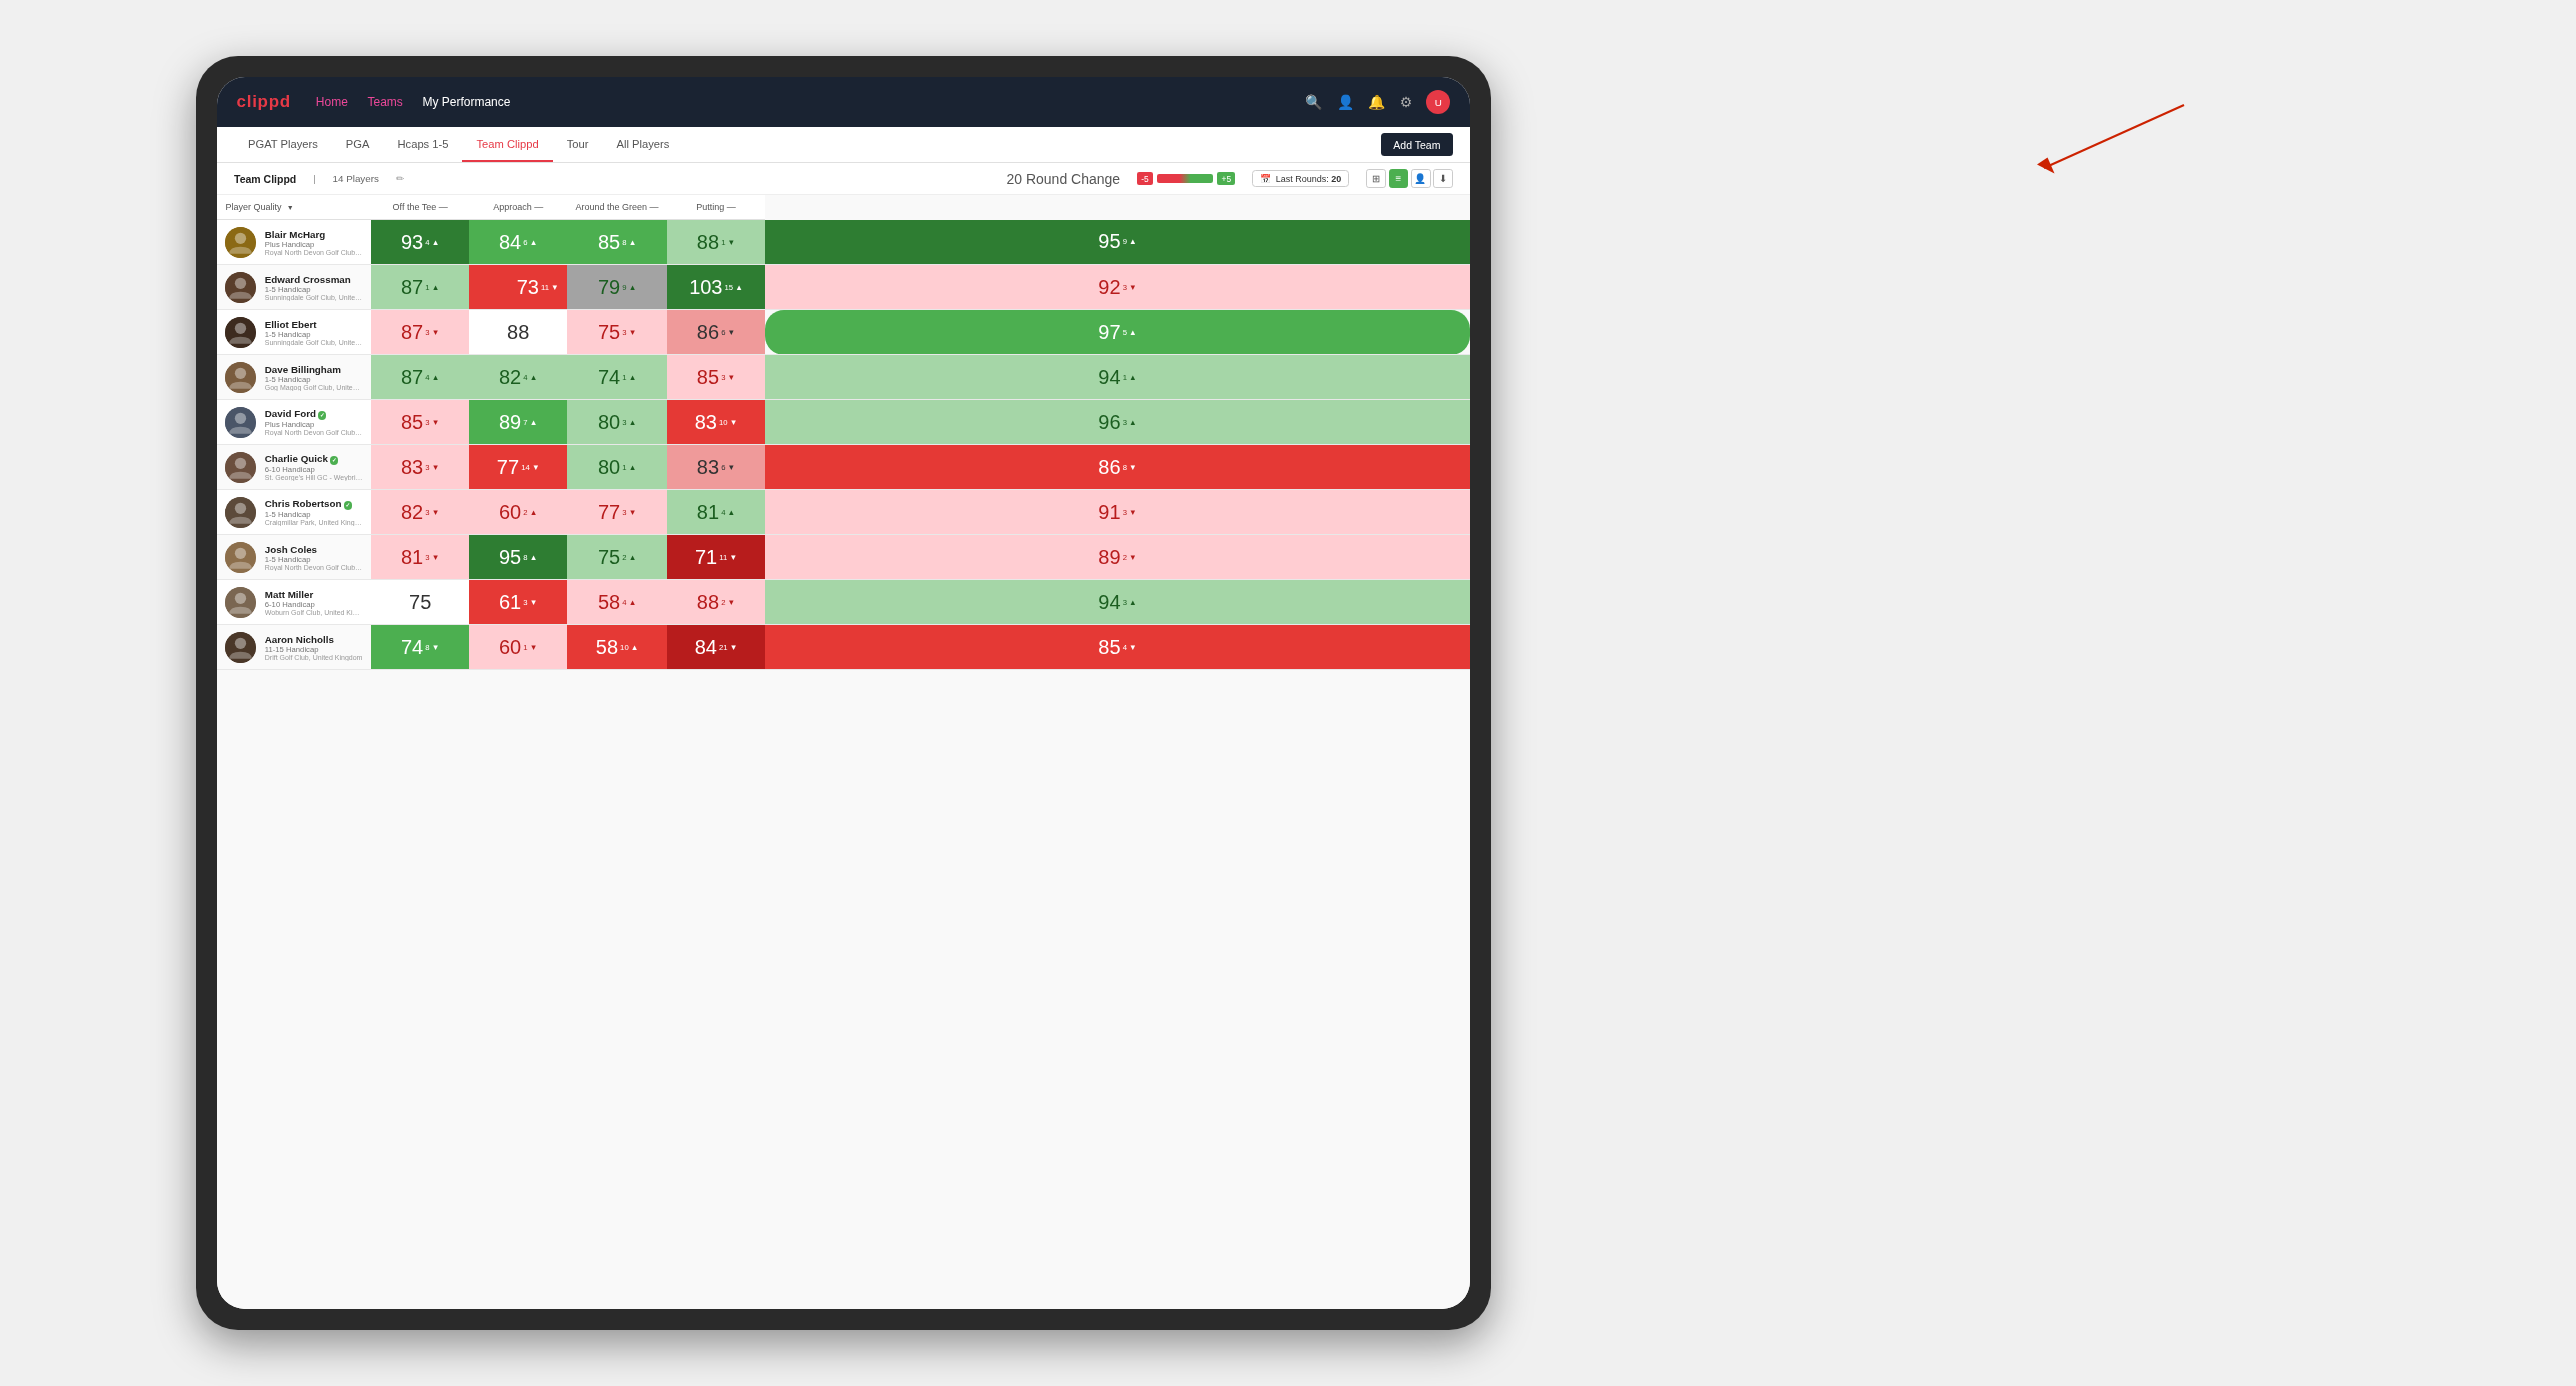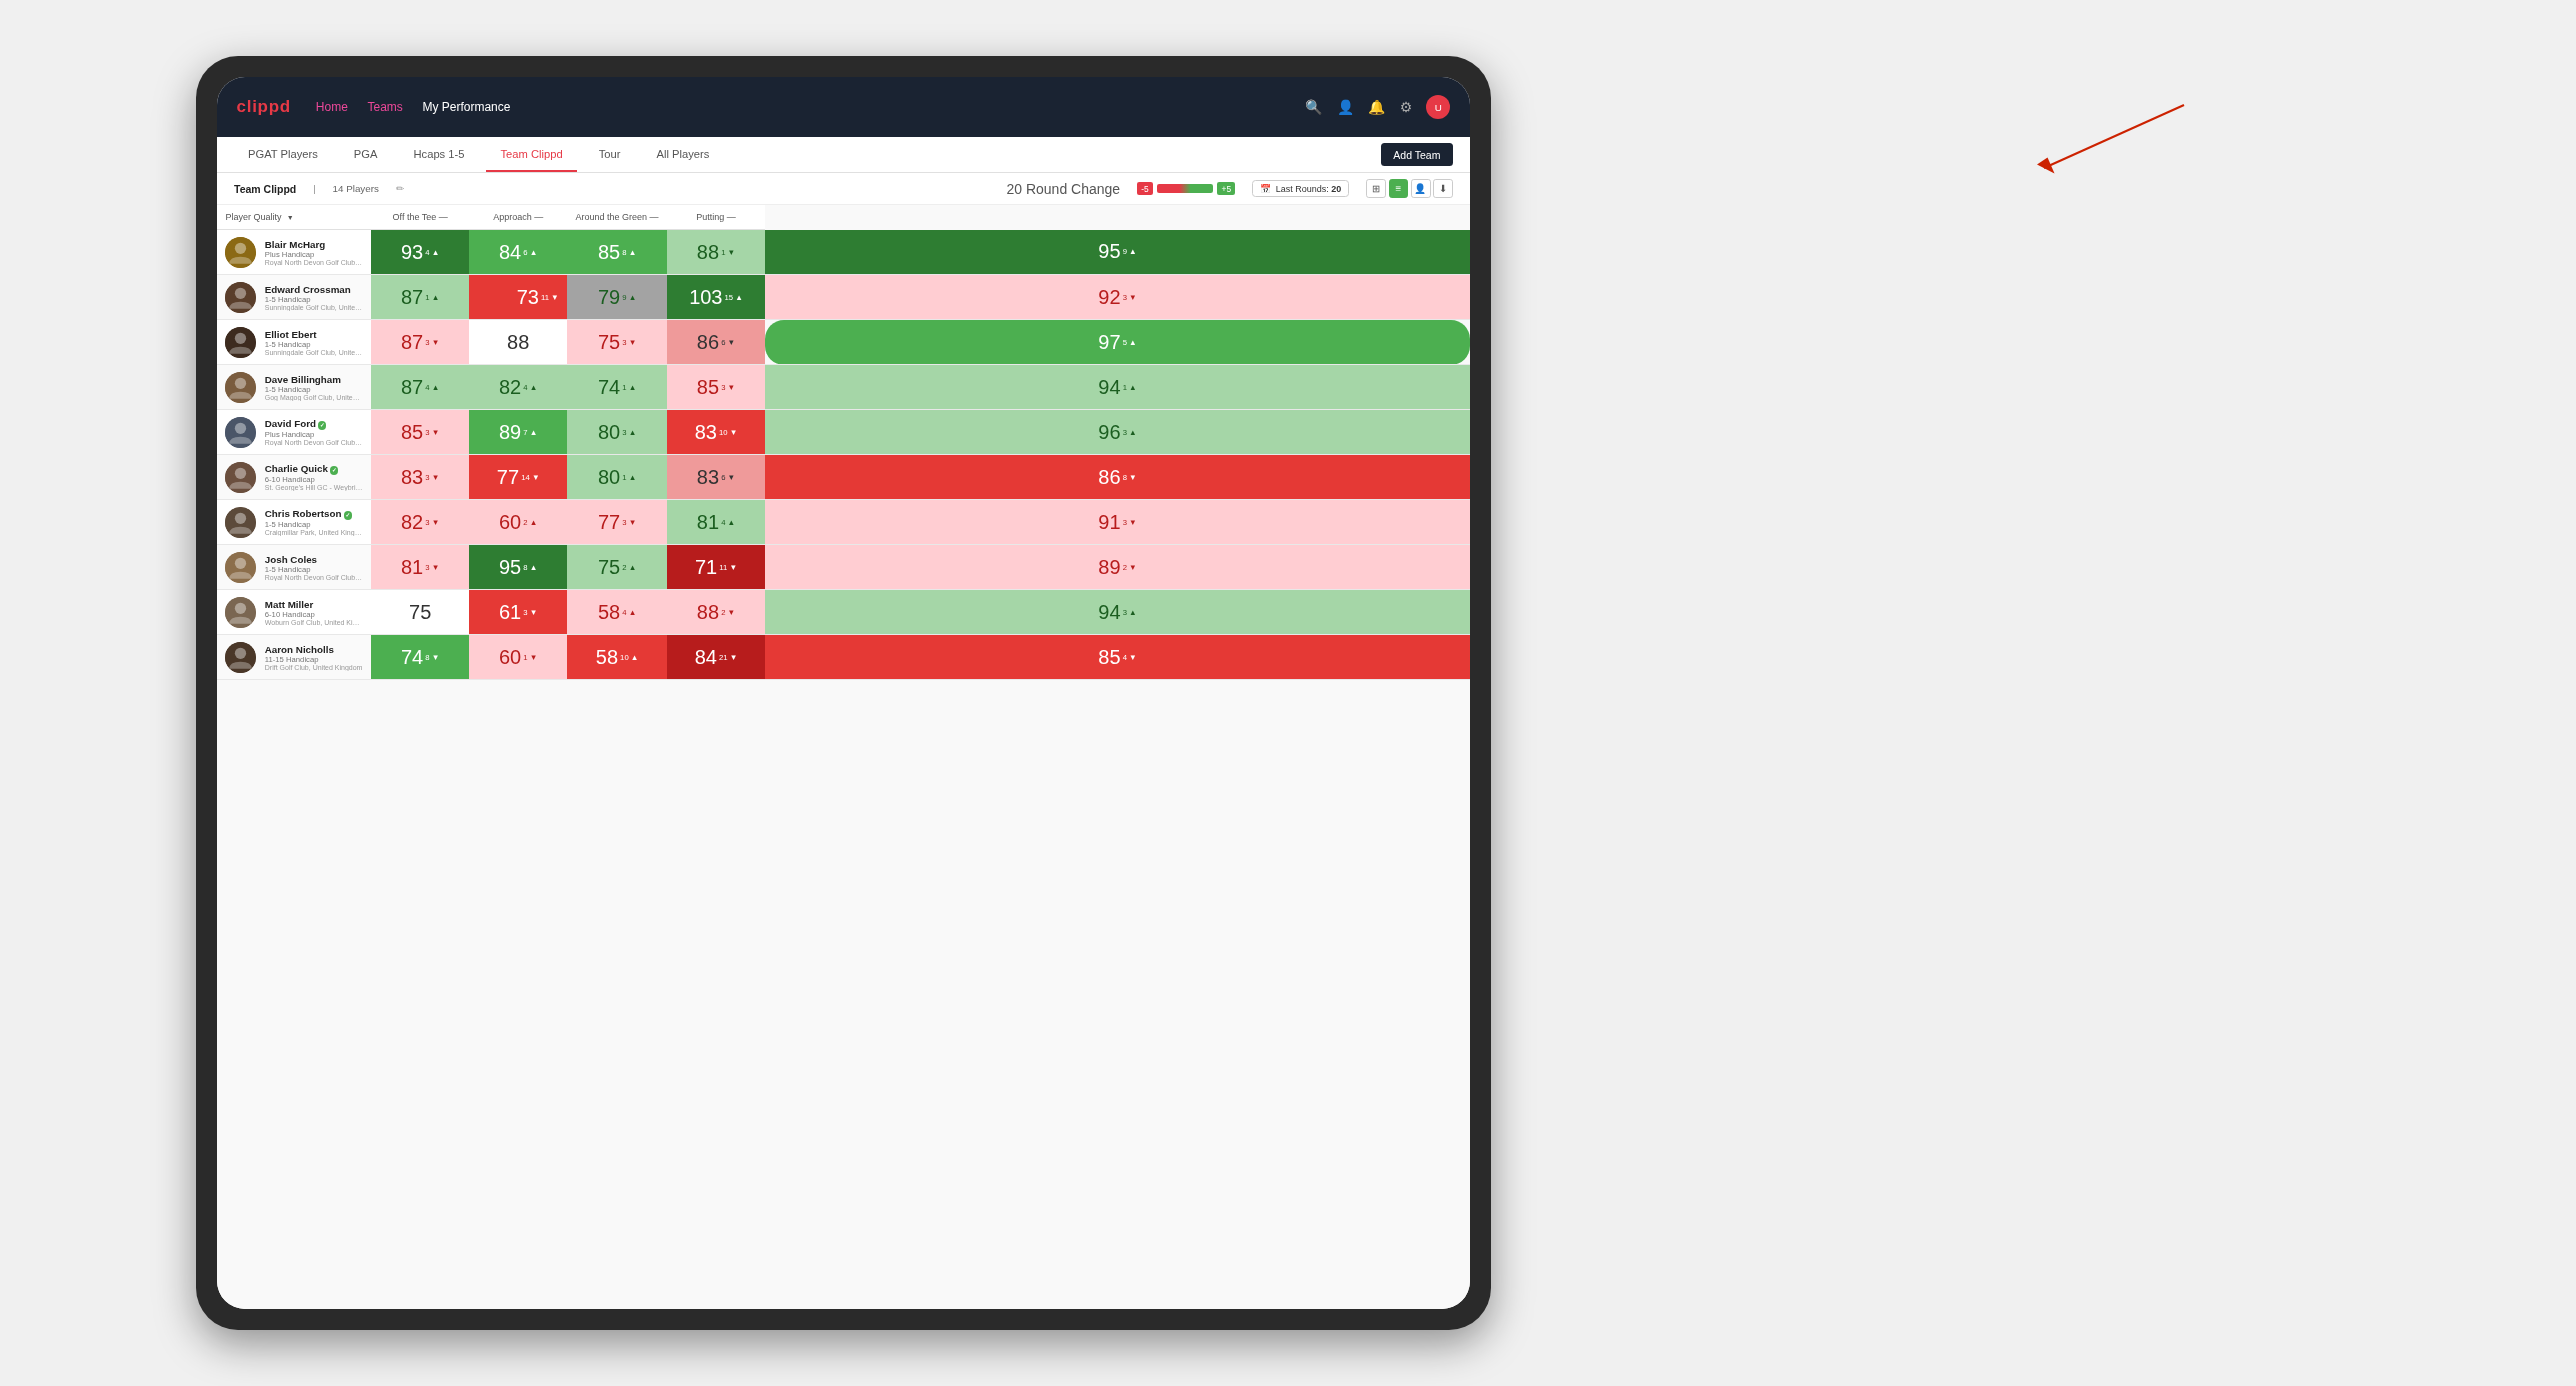--- a/index.html
+++ b/index.html
@@ -65,21 +65,21 @@
       background: #fff;
       border-radius: 28px;
       overflow: hidden;
       display: flex;
       flex-direction: column;
     }
 
     
     .top-nav {
       background: #1a2332;
-      height: 60px;
+      height: 50px;
       display: flex;
       align-items: center;
       padding: 0 19.6px;
       flex-shrink: 0;
     }
     .nav-logo {
       color: #e63946;
       font-size: 17px;
       font-weight: 700;
       margin-right: 25px;
@@ -126,21 +126,21 @@
       border-bottom: 0.7px solid #e0e0e0;
       height: 36px;
       display: flex;
       align-items: center;
       padding: 0 17px;
       flex-shrink: 0;
       justify-content: space-between;
     }
     .sub-nav-tabs {
       display: flex;
-      gap: 8px;
+      gap: 0;
       height: 100%;
     }
     .sub-nav-tab {
       padding: 0 14px;
       font-size: 11.2px;
       color: #555;
       cursor: pointer;
       display: flex;
       align-items: center;
       border-bottom: 2.1px solid transparent;

